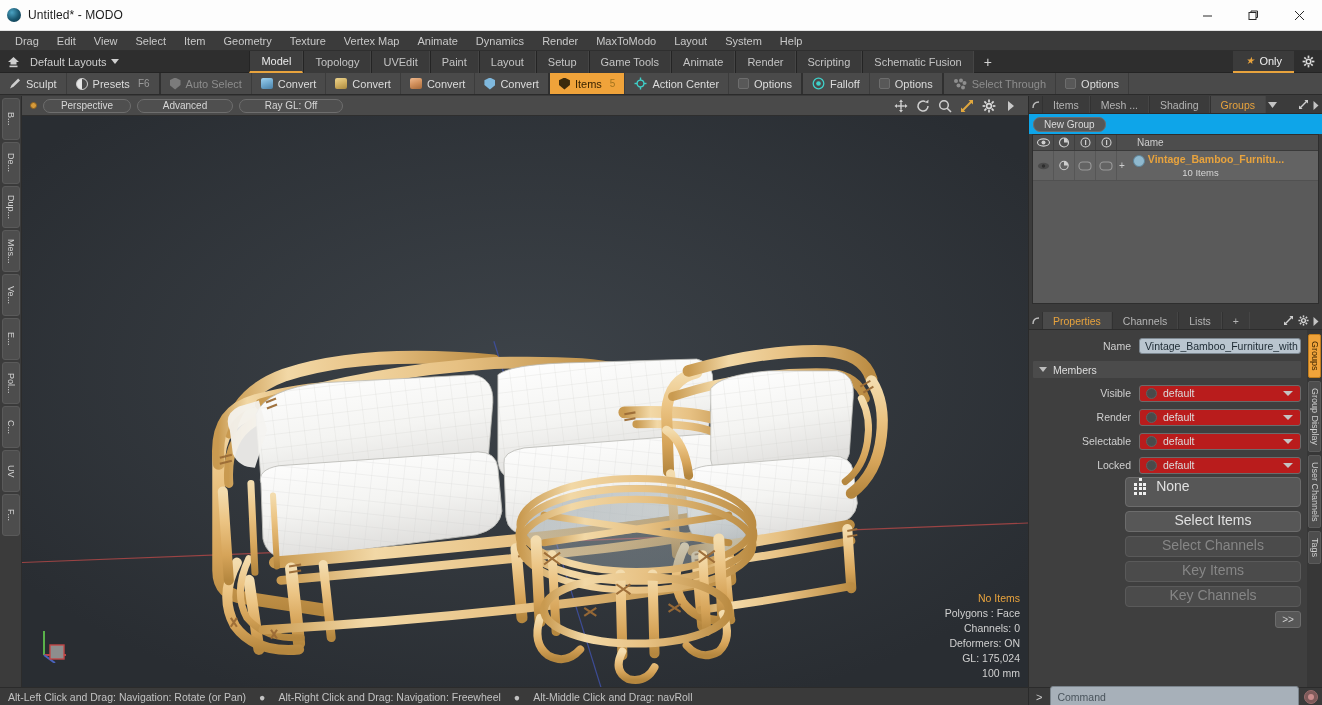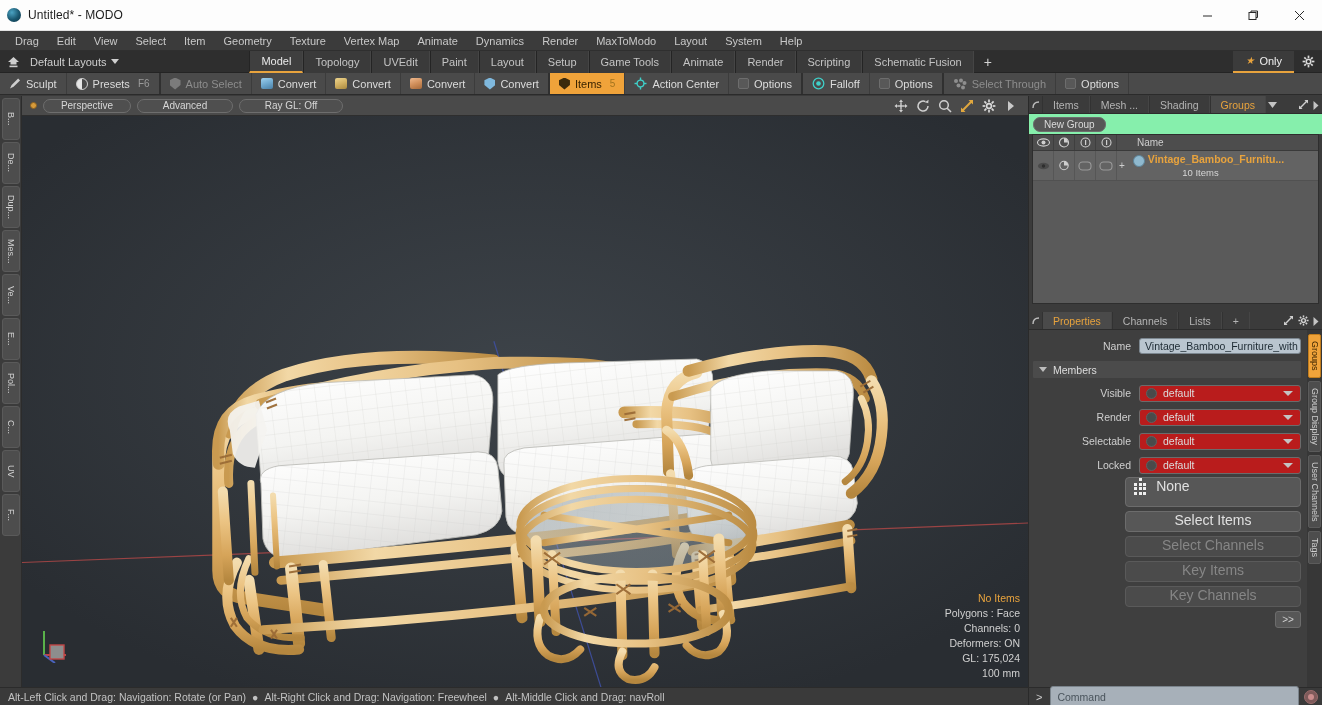--- a/index.html
+++ b/index.html
@@ -106,21 +106,21 @@
   .rightcol { width:294px; background:#3b3b3b; display:flex; flex-direction:column;
       border-left:1px solid #2a2a2a; }
   .panel-tabs { height:18px; background:#3b3b3b; display:flex; align-items:stretch;
       border-bottom:1px solid #2c2c2c; }
   .pt-arrow { width:13px; display:flex; align-items:center; justify-content:center; }
   .ptab { font-size:10.5px; color:#b4b4b4; padding:0 10px; display:flex; align-items:center;
       border-left:1px solid #323232; border-right:1px solid #454545; }
   .ptab.active { color:#e8a33d; background:#4a4a4a; }
   .pt-right { margin-left:auto; display:flex; align-items:center; gap:4px; padding-right:3px; }
 
-  .newgroup-row { height:20px; background:#86efac; display:flex; align-items:center; padding:2px 4px; }
+  .newgroup-row { height:20px; background:#0ea5e9; display:flex; align-items:center; padding:2px 4px; }
   .ng-btn { height:15px; border:1px solid #6d6d6d; border-radius:7px; background:#565656;
       font-size:10px; color:#dadada; display:flex; align-items:center; padding:0 10px; }
 
   .tree { margin:0 3px; background:#5a5a5a; border:1px solid #2e2e2e; flex:0 0 auto; height:170px;
       display:flex; flex-direction:column; }
   .tree-head { height:16px; background:#4d4d4d; display:flex; align-items:stretch;
       border-bottom:1px solid #3a3a3a; }
   .th-ico { width:21px; display:flex; align-items:center; justify-content:center;
       border-right:1px solid #3f3f3f; }
   .th-name { font-size:10px; color:#cfcfcf; display:flex; align-items:center; padding-left:20px; flex:1; }
@@ -175,21 +175,21 @@
       display:flex; flex-direction:column; align-items:center; padding-top:4px; }
   .rtab { width:13px; margin-bottom:3px; background:#4d4d4d; border:1px solid #5b5b5b;
       border-radius:2px; display:flex; align-items:center; justify-content:center; padding:6px 0; }
   .rtab span { font-size:9px; color:#cfcfcf; writing-mode:vertical-rl; white-space:nowrap; }
   .rtab.active { background:#f0a33a; border-color:#c27d1d; }
   .rtab.active span { color:#3b2500; }
 
   
   .bottombar { position:absolute; left:0; right:0; bottom:0; height:18px; display:flex;
       background:#3a3a3a; border-top:1px solid #2b2b2b; }
-  .bb-left { flex:1; display:flex; align-items:center; padding-left:8px; }
+  .bb-left { flex:1; display:flex; align-items:center; padding-left:8px;gap:7px; }
   .bb-left span { font-size:10.5px; color:#c2c2c2; }
   .bb-right { width:294px; display:flex; align-items:center; gap:5px; padding:0 4px;
       border-left:1px solid #2a2a2a; }
   .cmd-gt { font-size:11px; color:#cfcfcf; padding:0 3px; }
   .cmd-in { flex:1; height:22px; background:#a7b0b9; border:1px solid #7b848c; border-radius:3px;
       font-size:10.5px; color:#4a545c; display:flex; align-items:center; padding:0 6px; }
   .rec { width:14px;height:14px;border-radius:50%;background:#7e5a5a;border:1px solid #9a6c6c;
       display:flex;align-items:center;justify-content:center; }
   .rec i { width:6px;height:6px;border-radius:50%;background:#c98c8c; display:block;}
 </style>

